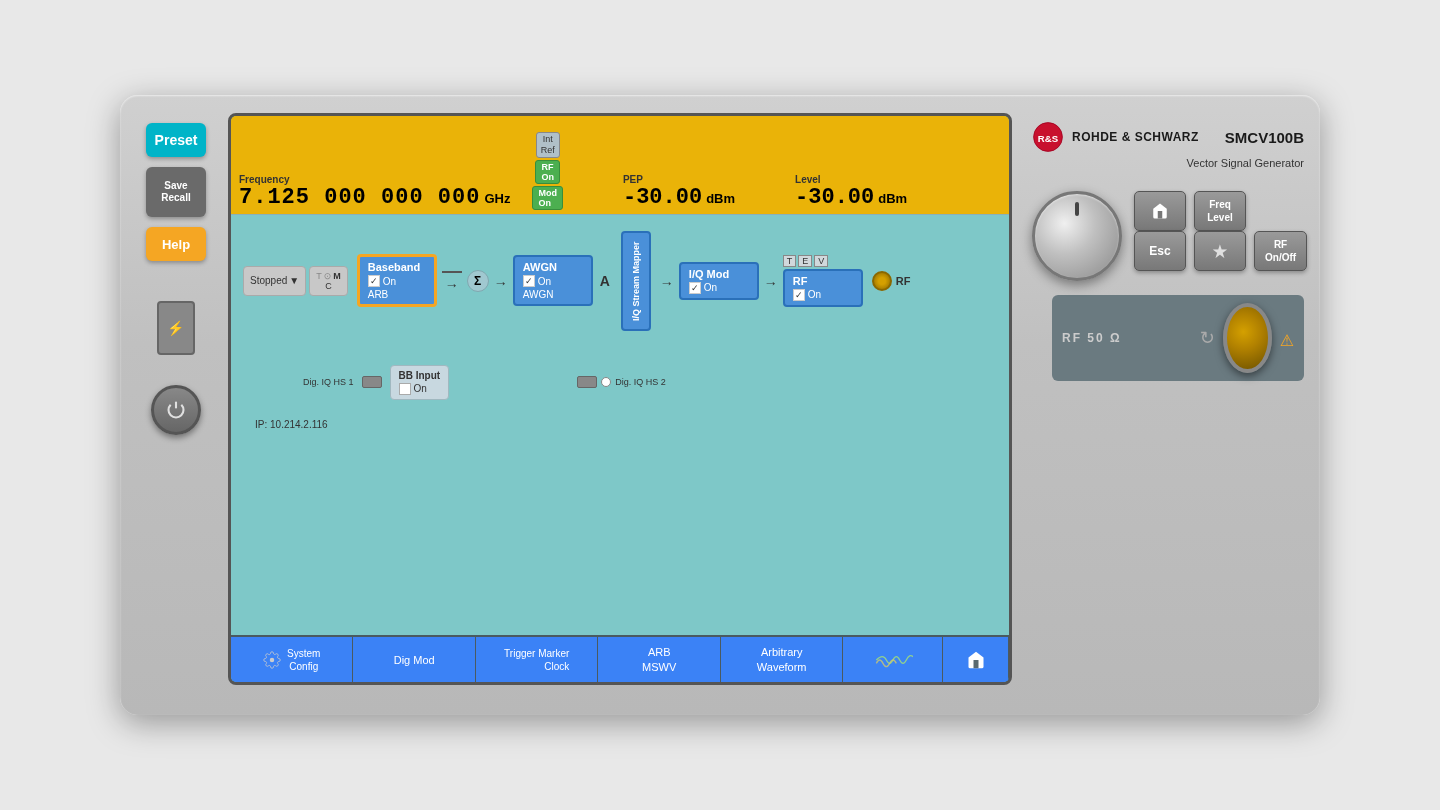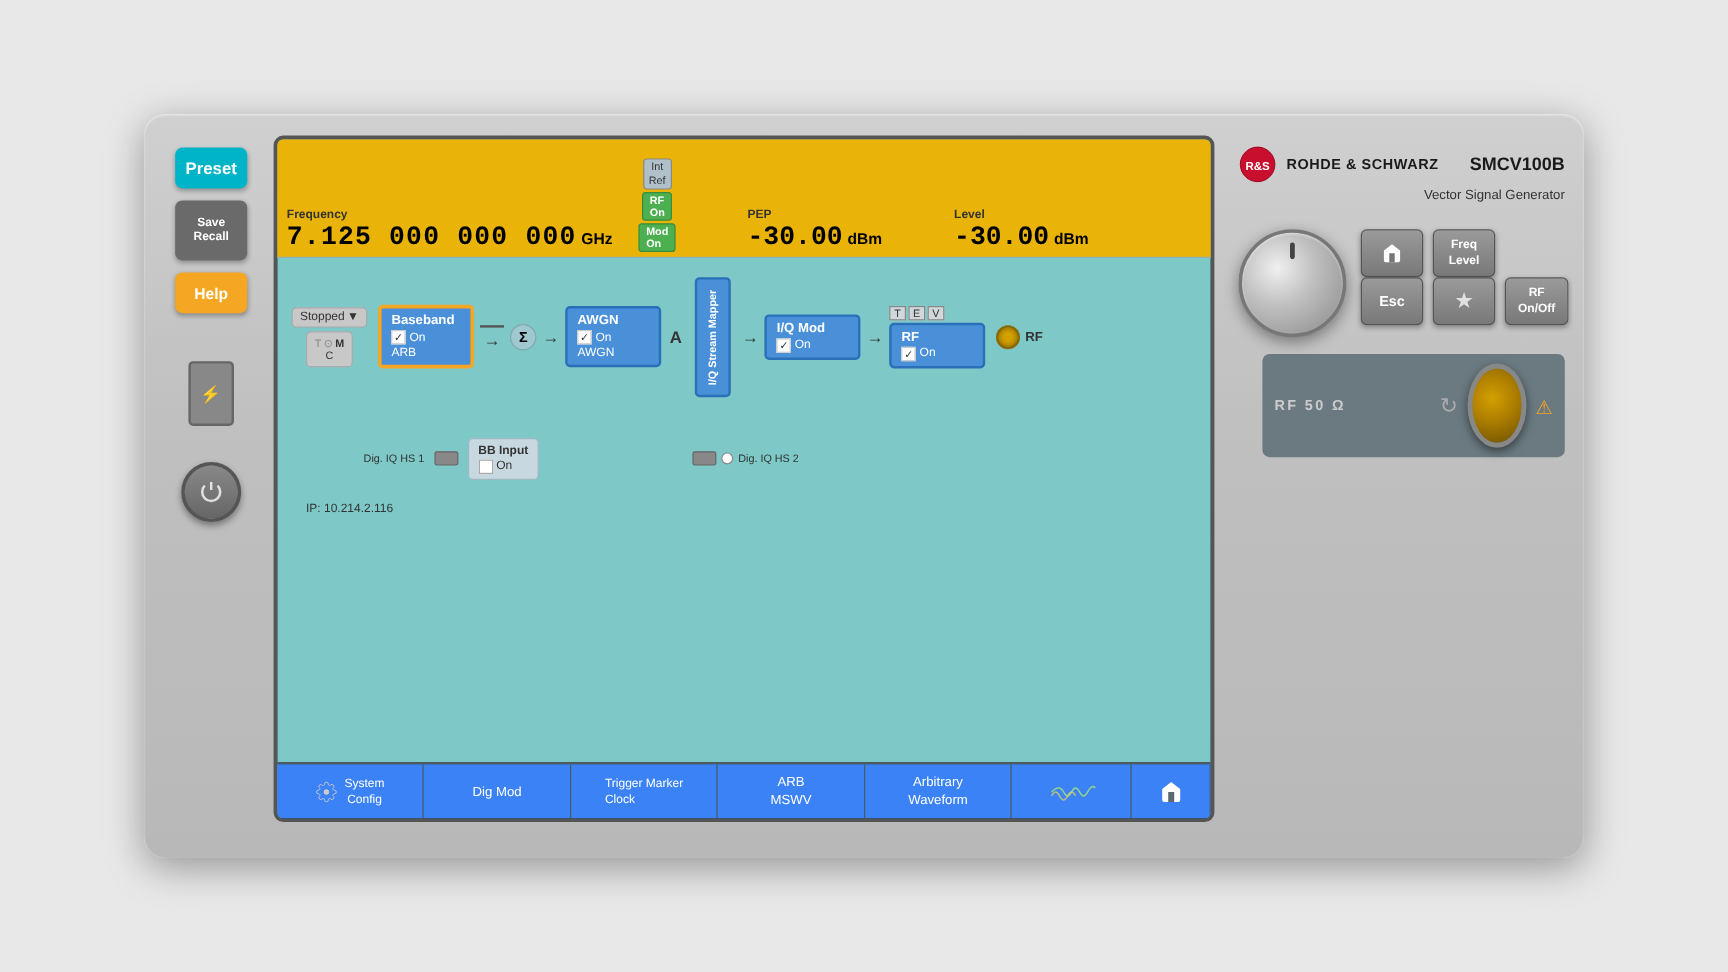--- a/index.html
+++ b/index.html
@@ -668,21 +668,21 @@
             <span class="level-value">-30.00</span>
             <span class="level-unit">dBm</span>
           </div>
         </div>
       </div>
 
       <div class="signal-flow">
 
         <div style="display:flex; align-items:center; gap:5px; margin-top:6px;">
 
-          <div style="display:flex; flex-direction:column; gap:3px; margin-right:4px;align-items:center;">
+          <div style="display:flex; flex-direction:row; gap:3px; margin-right:4px;">
             <div class="stopped-badge">
               <span>Stopped</span>
               <span style="font-size:10px;">▼</span>
             </div>
             <div class="tmc-block">
               <div style="display:flex; gap:2px; align-items:center;">
                 <span style="font-size:9px; color:#888;">T</span>
                 <span style="font-size:9px; color:#888;">⊙</span>
                 <span style="font-size:9px; font-weight:bold;">M</span>
               </div>
@@ -794,21 +794,21 @@
           <svg class="gear-icon-svg" viewBox="0 0 24 24" fill="#ccc">
             <path d="M12 15a3 3 0 1 0 0-6 3 3 0 0 0 0 6z"></path>
             <path d="M19.4 15a1.65 1.65 0 0 0 .33 1.82l.06.06a2 2 0 0 1-2.83 2.83l-.06-.06a1.65 1.65 0 0 0-1.82-.33 1.65 1.65 0 0 0-1 1.51V21a2 2 0 0 1-4 0v-.09A1.65 1.65 0 0 0 9 19.4a1.65 1.65 0 0 0-1.82.33l-.06.06a2 2 0 0 1-2.83-2.83l.06-.06A1.65 1.65 0 0 0 4.68 15a1.65 1.65 0 0 0-1.51-1H3a2 2 0 0 1 0-4h.09A1.65 1.65 0 0 0 4.6 9a1.65 1.65 0 0 0-.33-1.82l-.06-.06a2 2 0 0 1 2.83-2.83l.06.06A1.65 1.65 0 0 0 9 4.68a1.65 1.65 0 0 0 1-1.51V3a2 2 0 0 1 4 0v.09a1.65 1.65 0 0 0 1 1.51 1.65 1.65 0 0 0 1.82-.33l.06-.06a2 2 0 0 1 2.83 2.83l-.06.06A1.65 1.65 0 0 0 19.4 9a1.65 1.65 0 0 0 1.51 1H21a2 2 0 0 1 0 4h-.09a1.65 1.65 0 0 0-1.51 1z" stroke="#ccc" stroke-width="1" fill="none"></path>
           </svg>
           <span style="font-size:10px; color:white; line-height:1.3;">System<br>Config</span>
         </div>
         <div class="menu-item">
           <span style="font-size:11px; color:white;">Dig Mod</span>
         </div>
         <div class="menu-item">
-          <span style="font-size:10px; color:white; text-align:left; line-height:1.3;">Trigger Marker<br>Clock</span>
+          <span style="font-size:10px; color:white; text-align:right; line-height:1.3;">Trigger Marker<br>Clock</span>
         </div>
         <div class="menu-item">
           <span style="font-size:11px; color:white; text-align:center; line-height:1.3;">ARB<br>MSWV</span>
         </div>
         <div class="menu-item">
           <span style="font-size:11px; color:white; text-align:center; line-height:1.3;">Arbitrary<br>Waveform</span>
         </div>
         <div class="menu-item" style="flex:0.8;">
           <svg class="wave-icon" viewBox="0 0 60 30">
             <path d="M5 15 Q15 5 20 15 Q25 25 30 15 Q35 5 40 15 Q45 25 50 15 Q55 5 60 10" stroke="#90d090" stroke-width="2" fill="none"></path>

